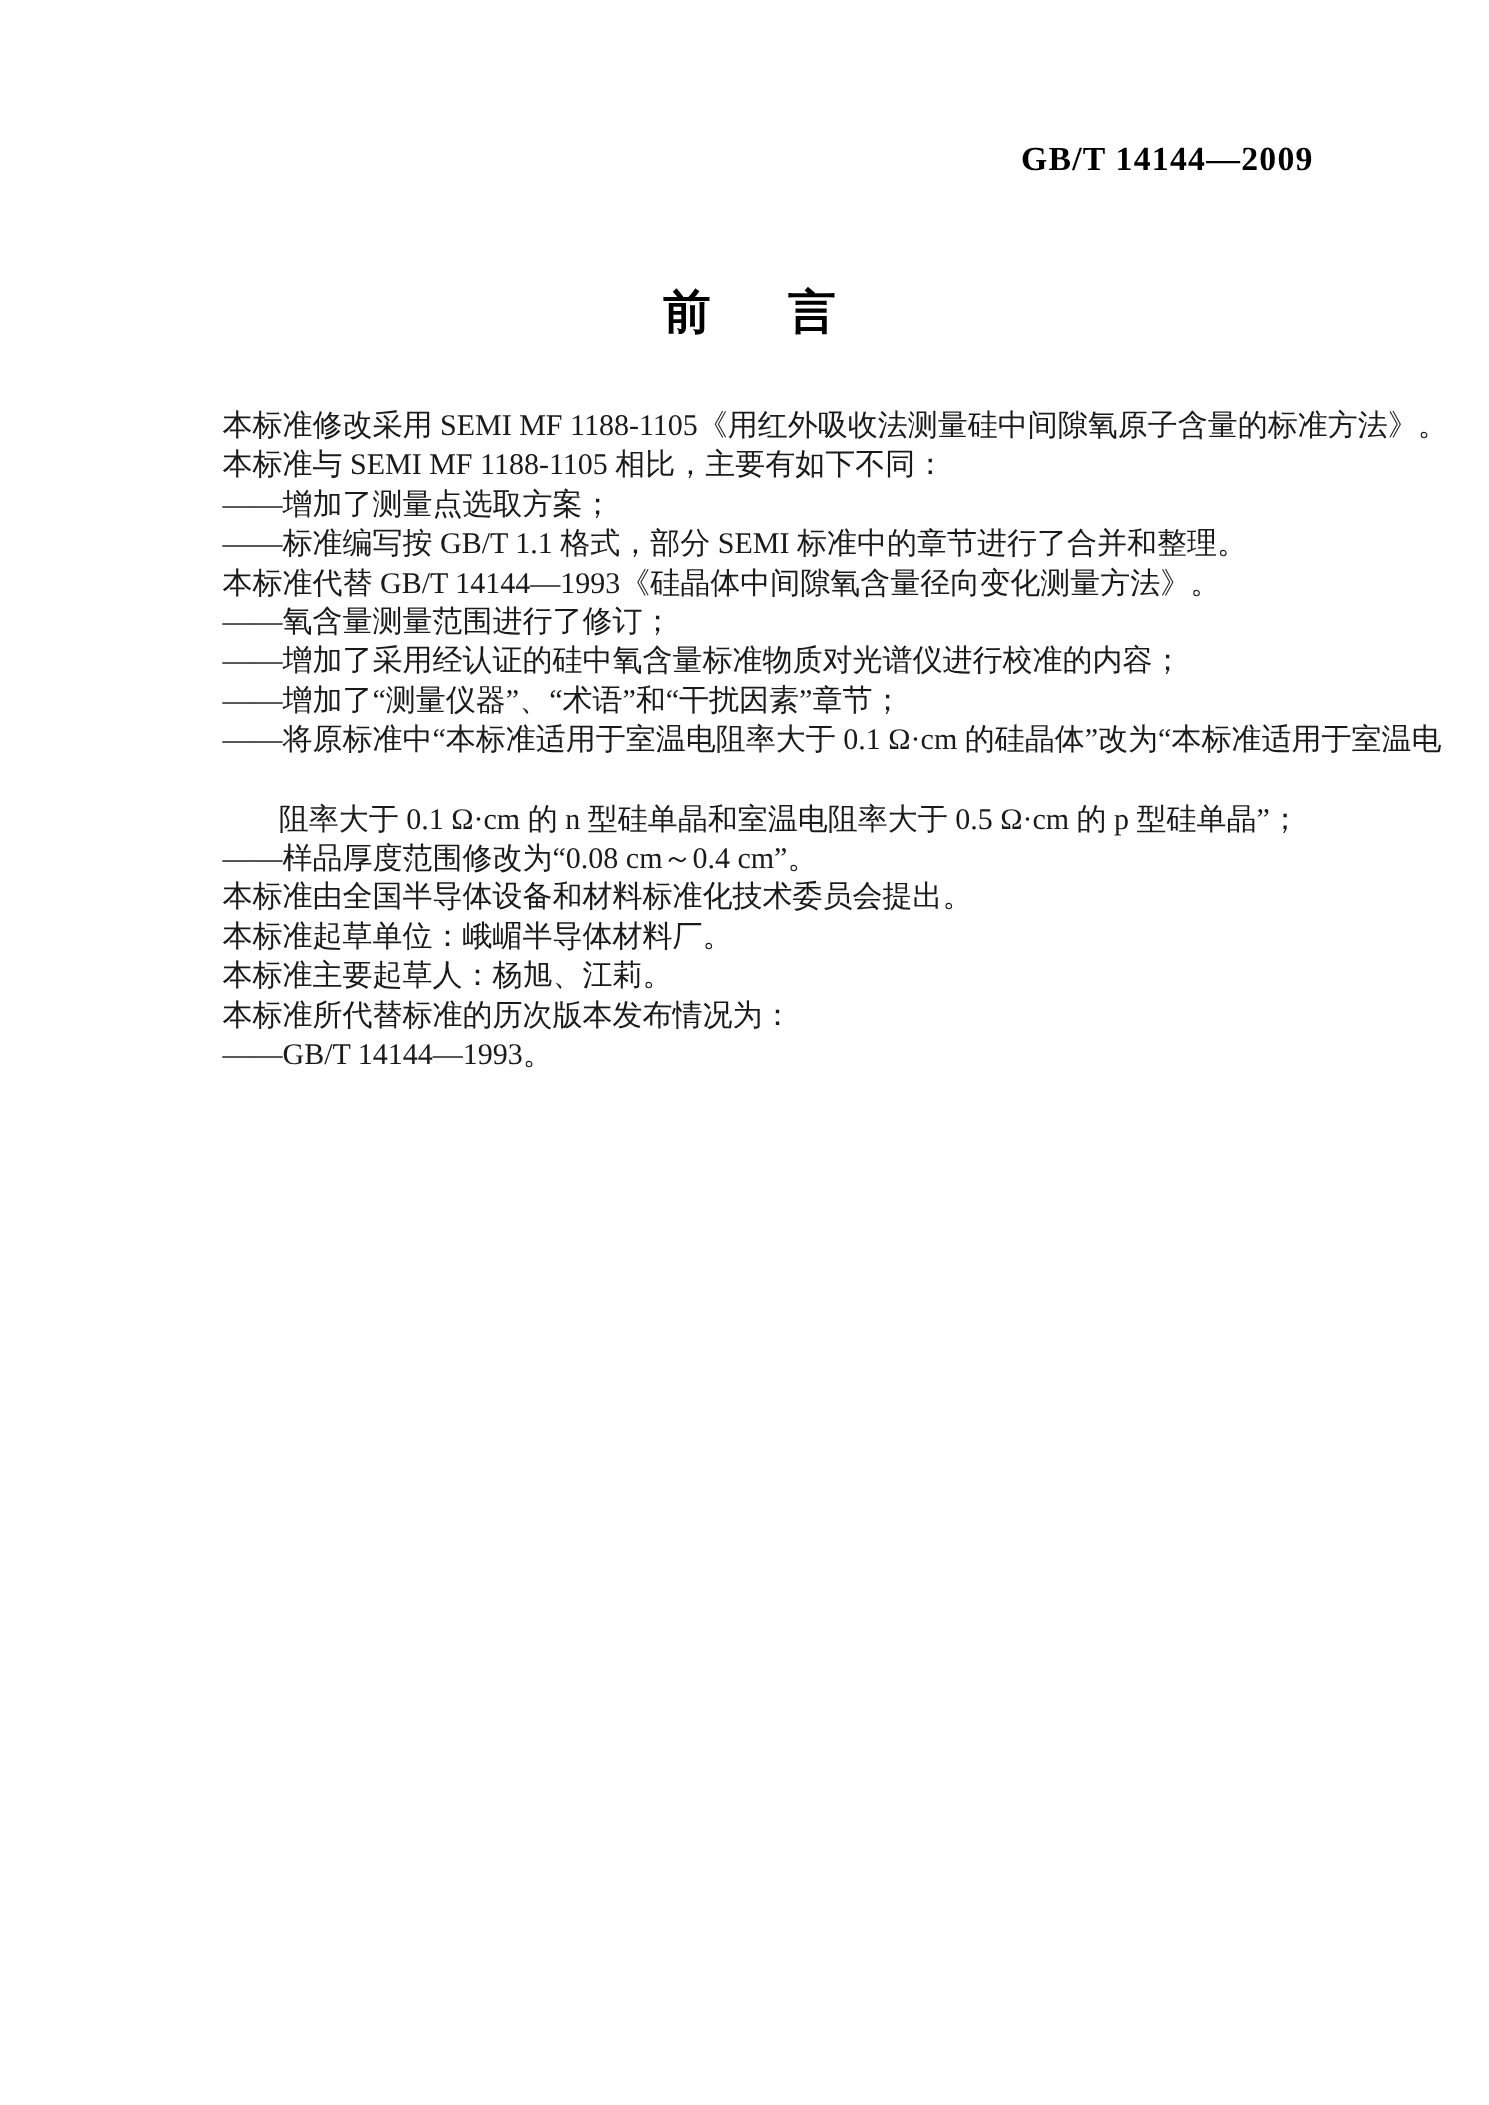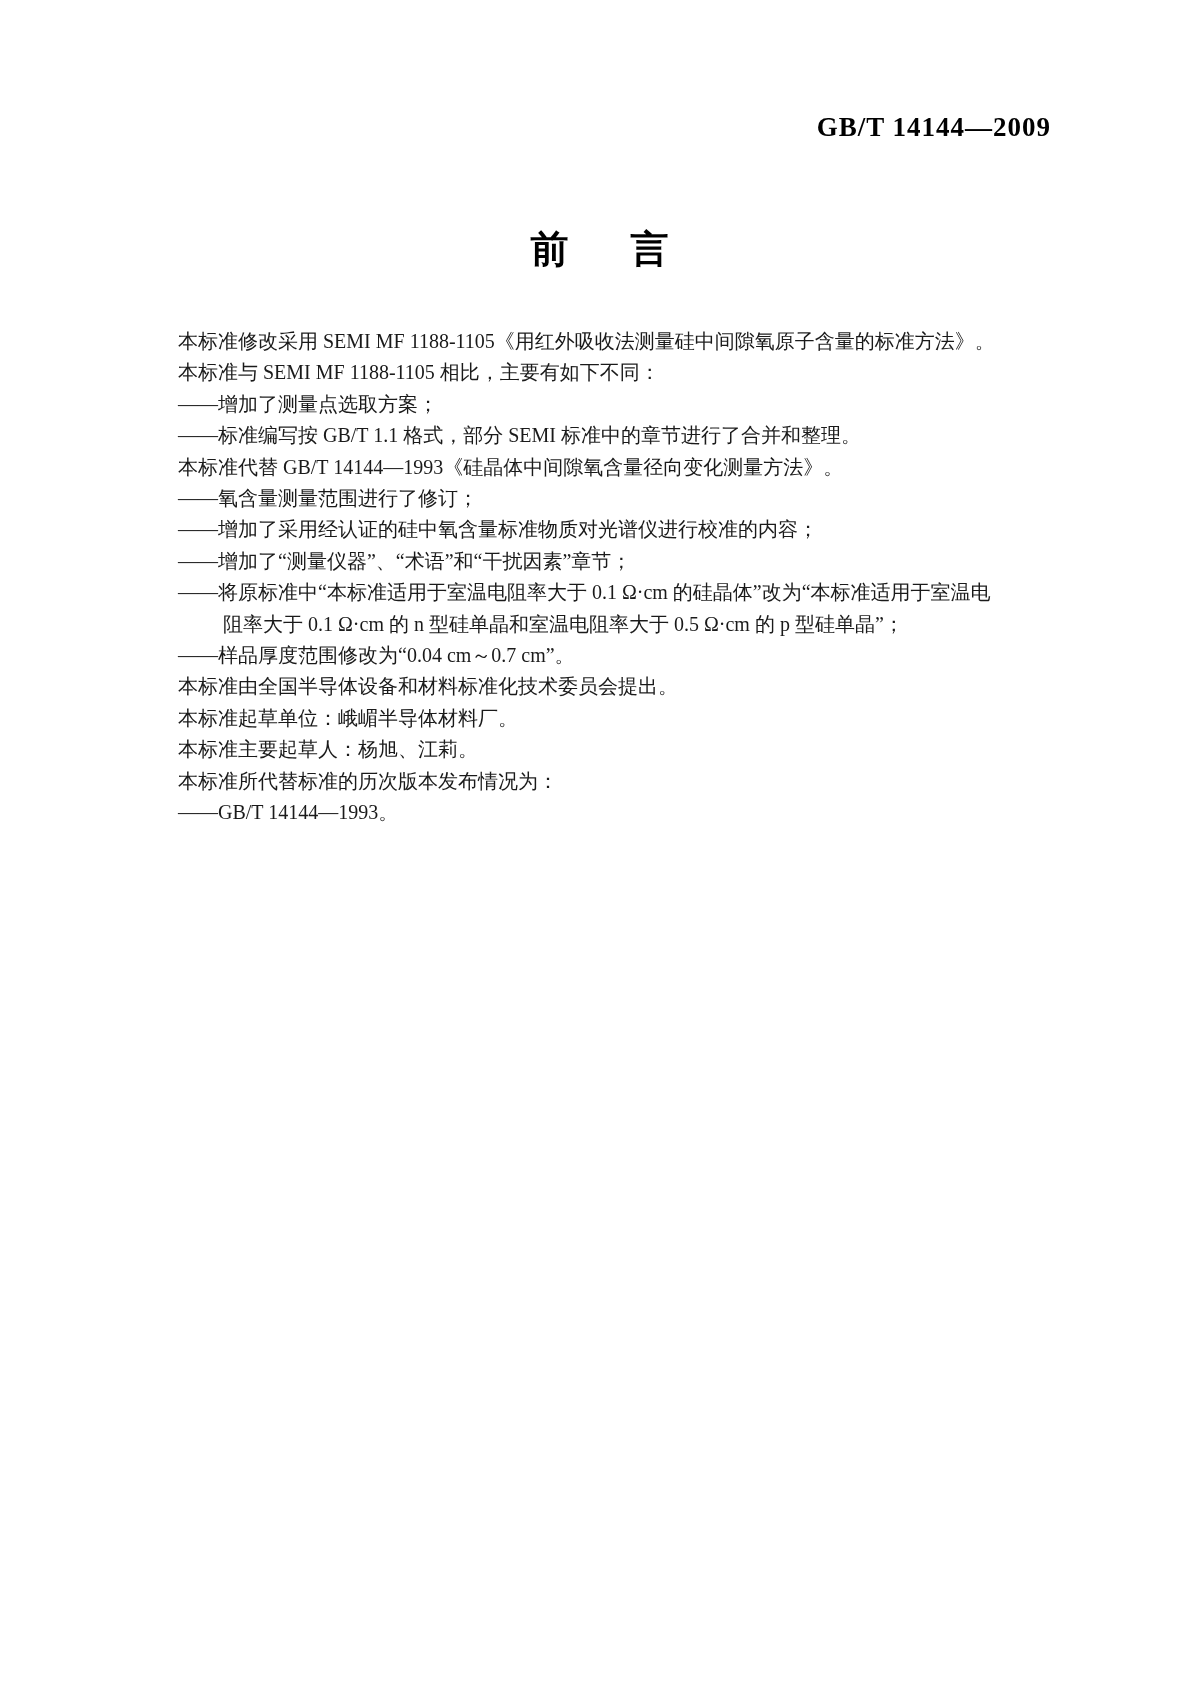--- a/index.html
+++ b/index.html
@@ -39,29 +39,30 @@
     font-size: 38px;
     letter-spacing: 12px;
     text-indent: 12px;
     color: #000000;
   }
   .foreword-body {
     position: absolute;
     top: 326px;
     left: 178px;
     width: 880px;
-    font-size: 20px;
+    font-size: 24px;
     line-height: 31.4px;
     color: #1a1a1a;
   }
   .foreword-body .line {
     white-space: nowrap;
   }
   .foreword-body .line.indent-1 {
     padding-left: 45px;
+    margin-top: 32px;
   }
   .page-number {
     position: absolute;
     top: 1529px;
     left: 1033px;
     font-size: 22px;
     color: #1a1a1a;
   }
 </style>
 </head>
@@ -77,21 +78,21 @@
       <div class="line indent-0">本标准修改采用 SEMI MF 1188-1105《用红外吸收法测量硅中间隙氧原子含量的标准方法》。</div>
       <div class="line indent-0">本标准与 SEMI MF 1188-1105 相比，主要有如下不同：</div>
       <div class="line indent-0">——增加了测量点选取方案；</div>
       <div class="line indent-0">——标准编写按 GB/T 1.1 格式，部分 SEMI 标准中的章节进行了合并和整理。</div>
       <div class="line indent-0">本标准代替 GB/T 14144—1993《硅晶体中间隙氧含量径向变化测量方法》。</div>
       <div class="line indent-0">——氧含量测量范围进行了修订；</div>
       <div class="line indent-0">——增加了采用经认证的硅中氧含量标准物质对光谱仪进行校准的内容；</div>
       <div class="line indent-0">——增加了“测量仪器”、“术语”和“干扰因素”章节；</div>
       <div class="line indent-0">——将原标准中“本标准适用于室温电阻率大于 0.1 Ω·cm 的硅晶体”改为“本标准适用于室温电</div>
       <div class="line indent-1">阻率大于 0.1 Ω·cm 的 n 型硅单晶和室温电阻率大于 0.5 Ω·cm 的 p 型硅单晶”；</div>
-      <div class="line indent-0">——样品厚度范围修改为“0.04 cm～0.7 cm”。</div>
+      <div class="line indent-0">——样品厚度范围修改为“0.08 cm～0.4 cm”。</div>
       <div class="line indent-0">本标准由全国半导体设备和材料标准化技术委员会提出。</div>
       <div class="line indent-0">本标准起草单位：峨嵋半导体材料厂。</div>
       <div class="line indent-0">本标准主要起草人：杨旭、江莉。</div>
       <div class="line indent-0">本标准所代替标准的历次版本发布情况为：</div>
       <div class="line indent-0">——GB/T 14144—1993。</div>
     </div>
 
   <div class="page-number">I</div>
 
 </div>

